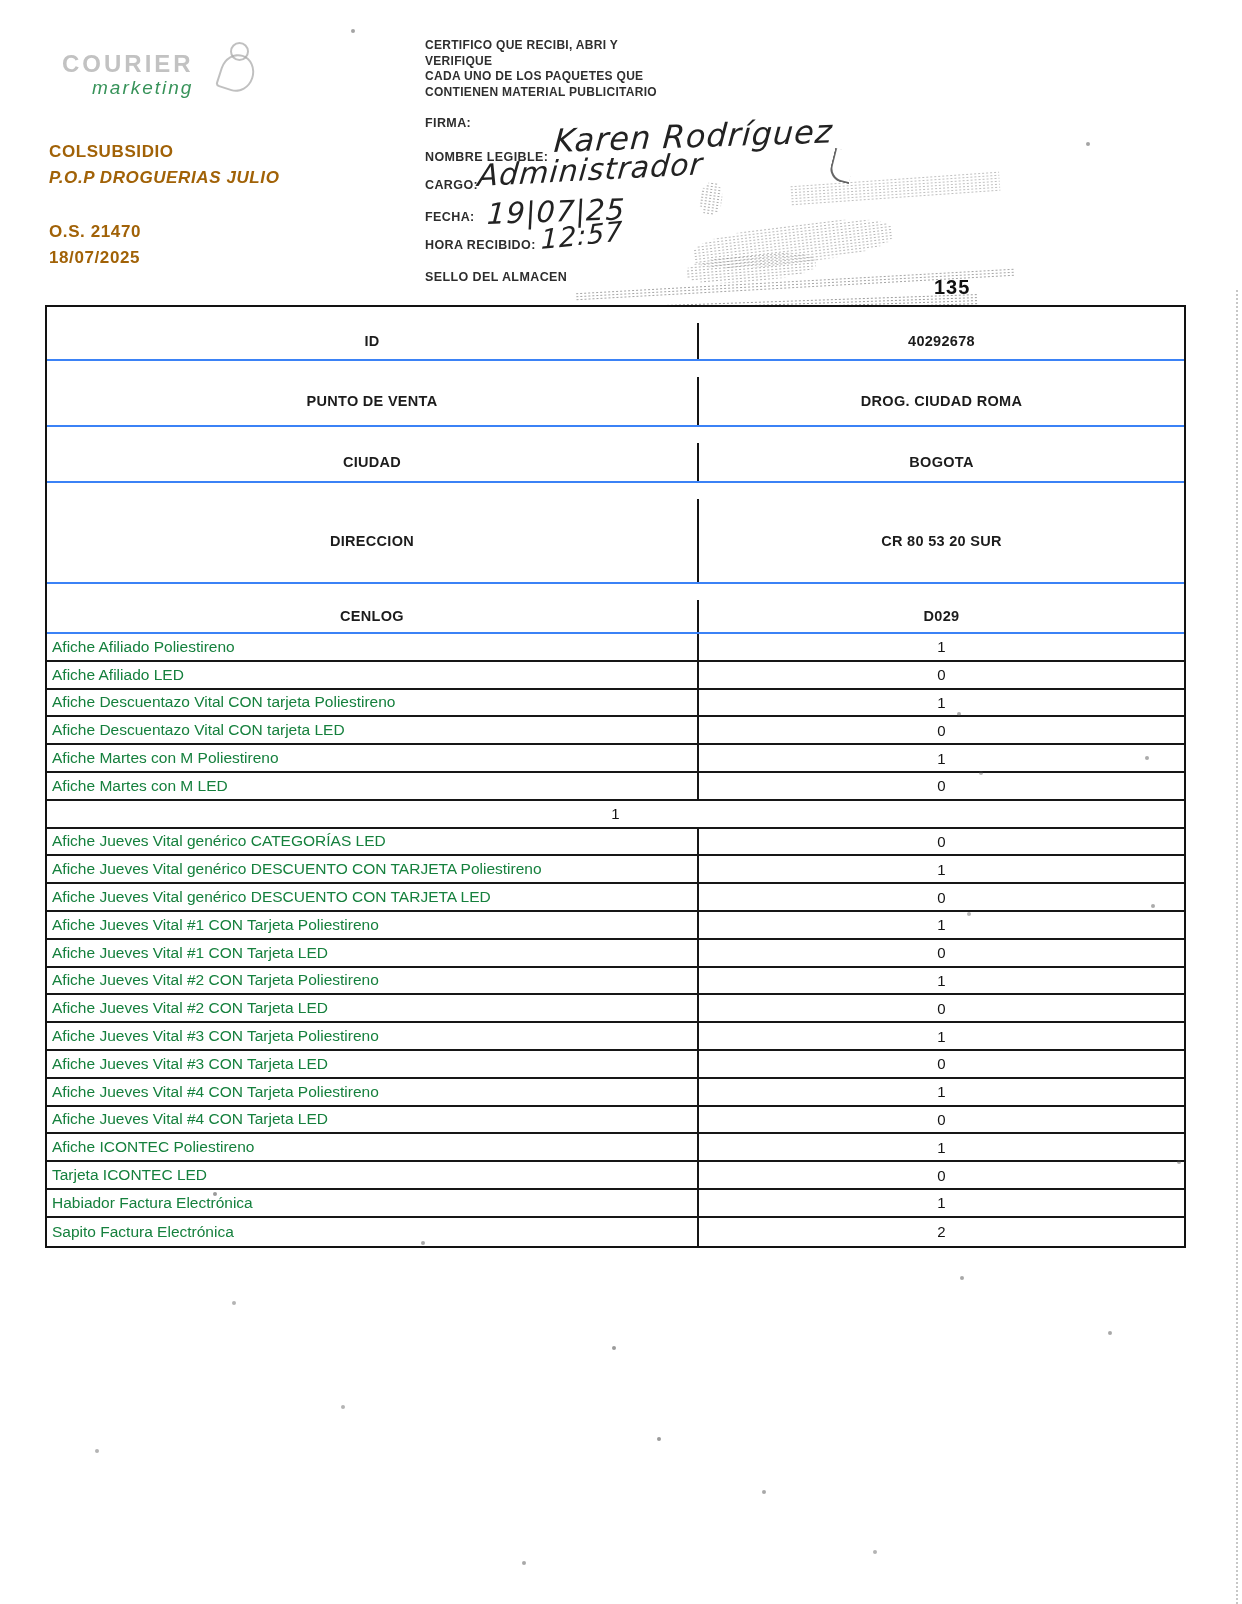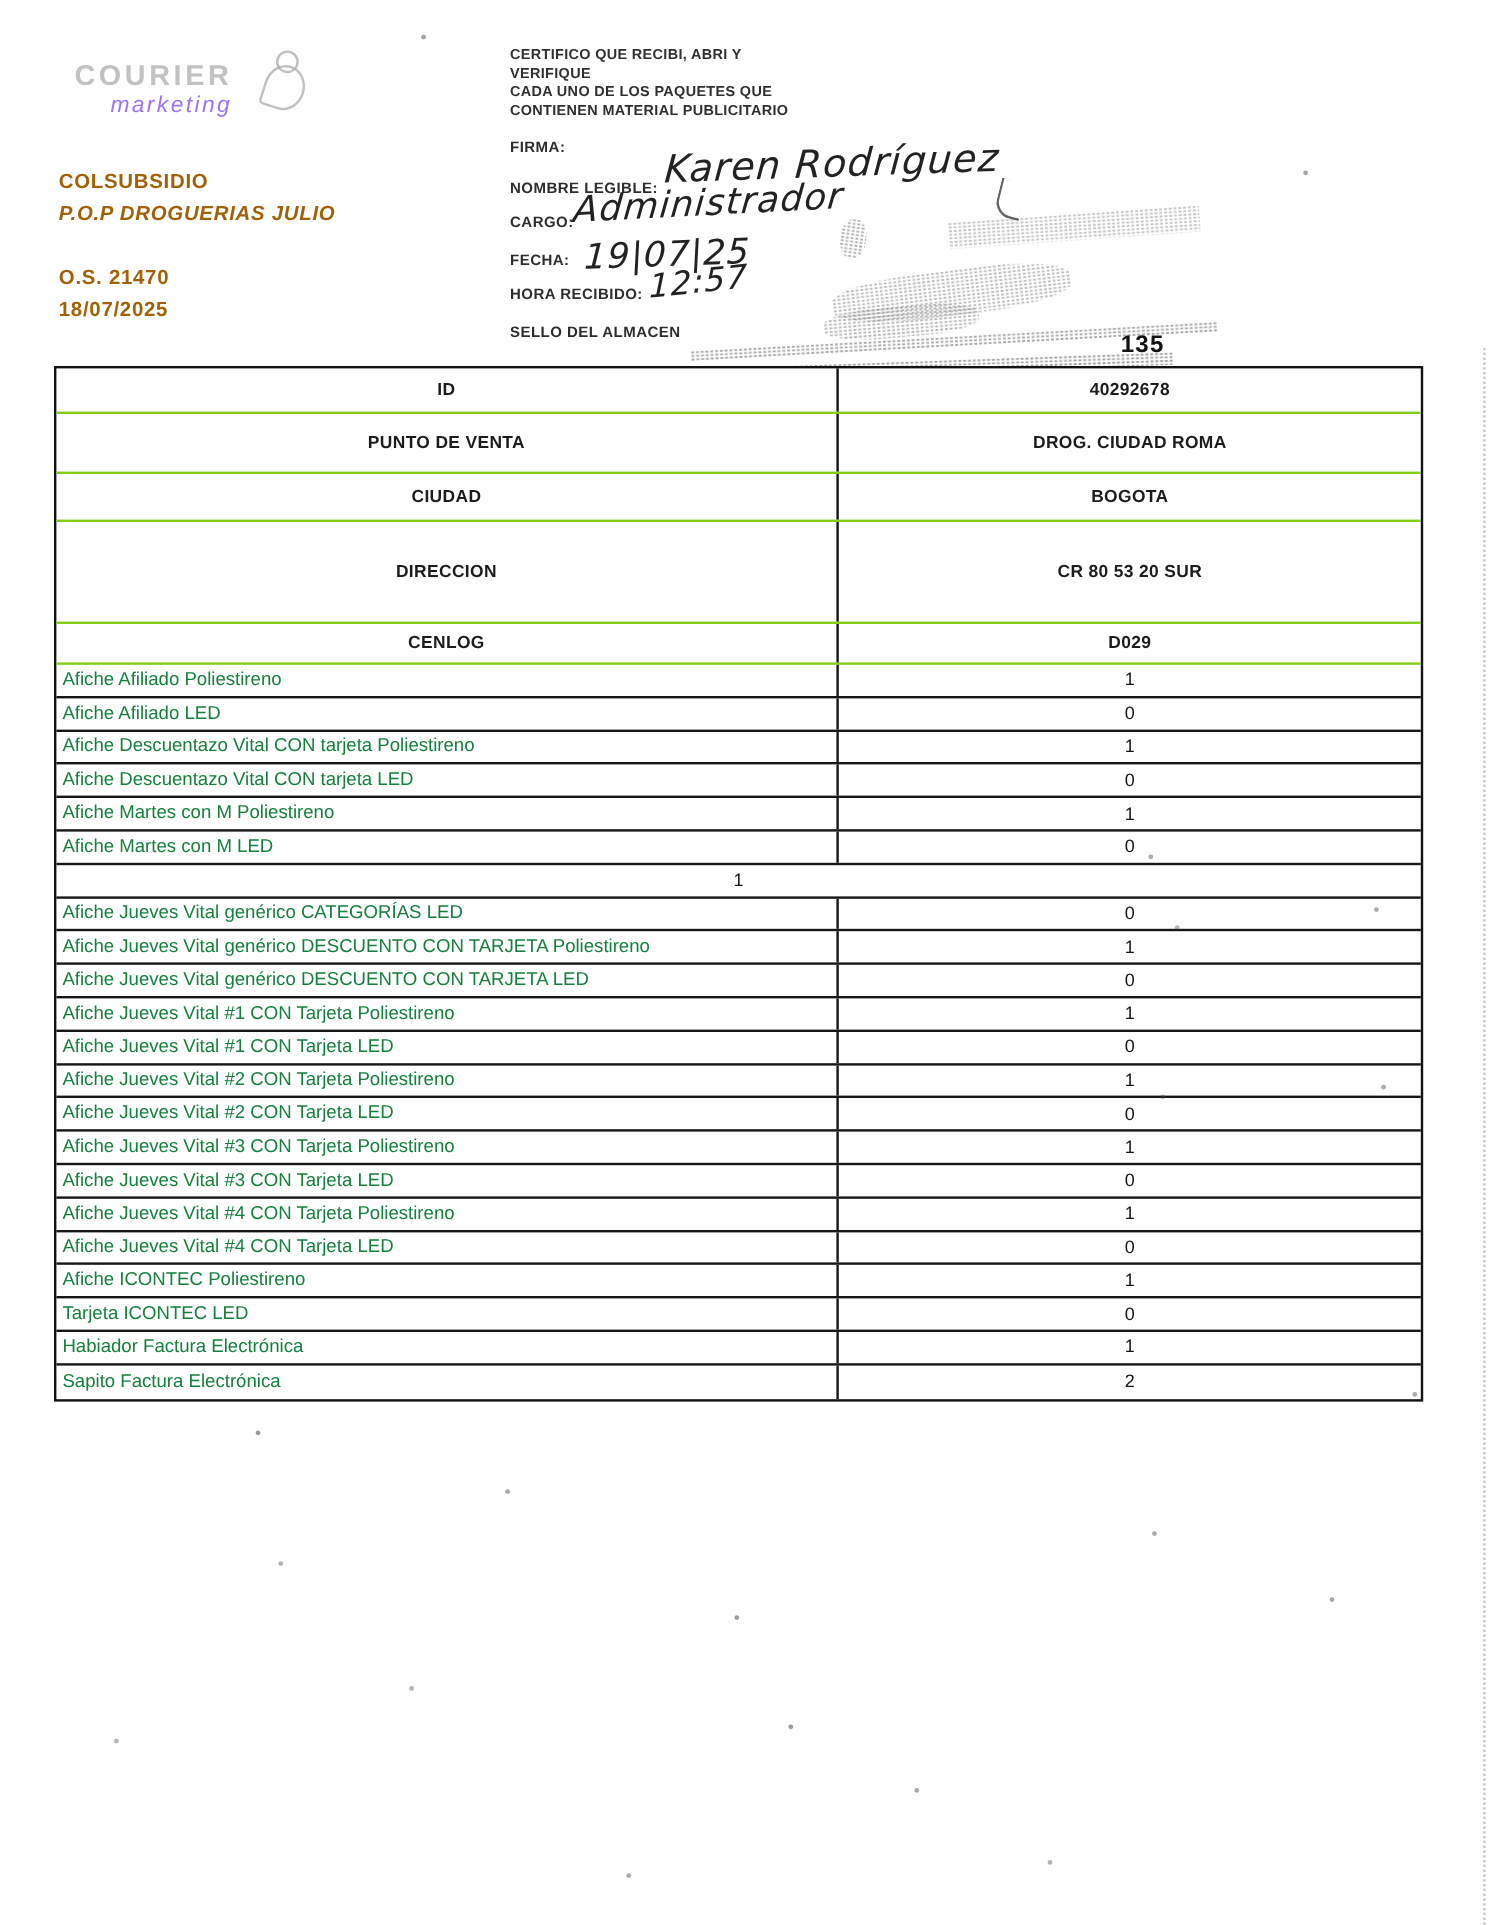--- a/index.html
+++ b/index.html
@@ -11,21 +11,21 @@
   .page{position:absolute;inset:0;}
 
   
   .logo{position:absolute;left:62px;top:50px;width:220px;height:80px;}
   .logo-courier{
     position:absolute;left:0;top:0;font-size:24px;font-weight:bold;
     letter-spacing:3px;color:#b3b3b3;opacity:.8;
   }
   .logo-marketing{
     position:absolute;left:30px;top:27px;font-size:19px;font-style:italic;
-    letter-spacing:2px;color:#8b5cf6;opacity:.85;
+    letter-spacing:2px;color:#15803d;opacity:.85;
   }
   .logo-mark{
     position:absolute;left:158px;top:4px;width:30px;height:34px;
     border:2px solid #ababab;border-radius:50% 50% 50% 4px;
     transform:rotate(18deg);opacity:.75;
   }
   .logo-mark2{
     position:absolute;left:168px;top:-8px;width:15px;height:15px;
     border:2px solid #ababab;border-radius:50%;opacity:.75;
   }
@@ -84,21 +84,21 @@
 
   
   .page-number{position:absolute;left:934px;top:276px;font-size:20px;
                font-weight:bold;color:#111;letter-spacing:1px;}
 
   
   .main-table{
     position:absolute;left:45px;top:305px;width:1141px;
     border:2px solid #121212;box-sizing:border-box;background:#fff;
   }
-  .info-row{display:flex;border-bottom:2px solid #84cc16;box-sizing:border-box;}
+  .info-row{display:flex;border-bottom:2px solid #3b82f6;box-sizing:border-box;margin-top:16px;}
   .info-row:nth-child(1){height:38px;}
   .info-row:nth-child(2){height:50px;}
   .info-row:nth-child(3){height:40px;}
   .info-row:nth-child(4){height:85px;}
   .info-row:nth-child(5){height:34px;}
   .cell-label{
     width:652px;border-right:2px solid #141414;box-sizing:border-box;
     display:flex;align-items:center;justify-content:center;
     font-weight:bold;font-size:14.5px;color:#1c1c1c;letter-spacing:.3px;
   }

